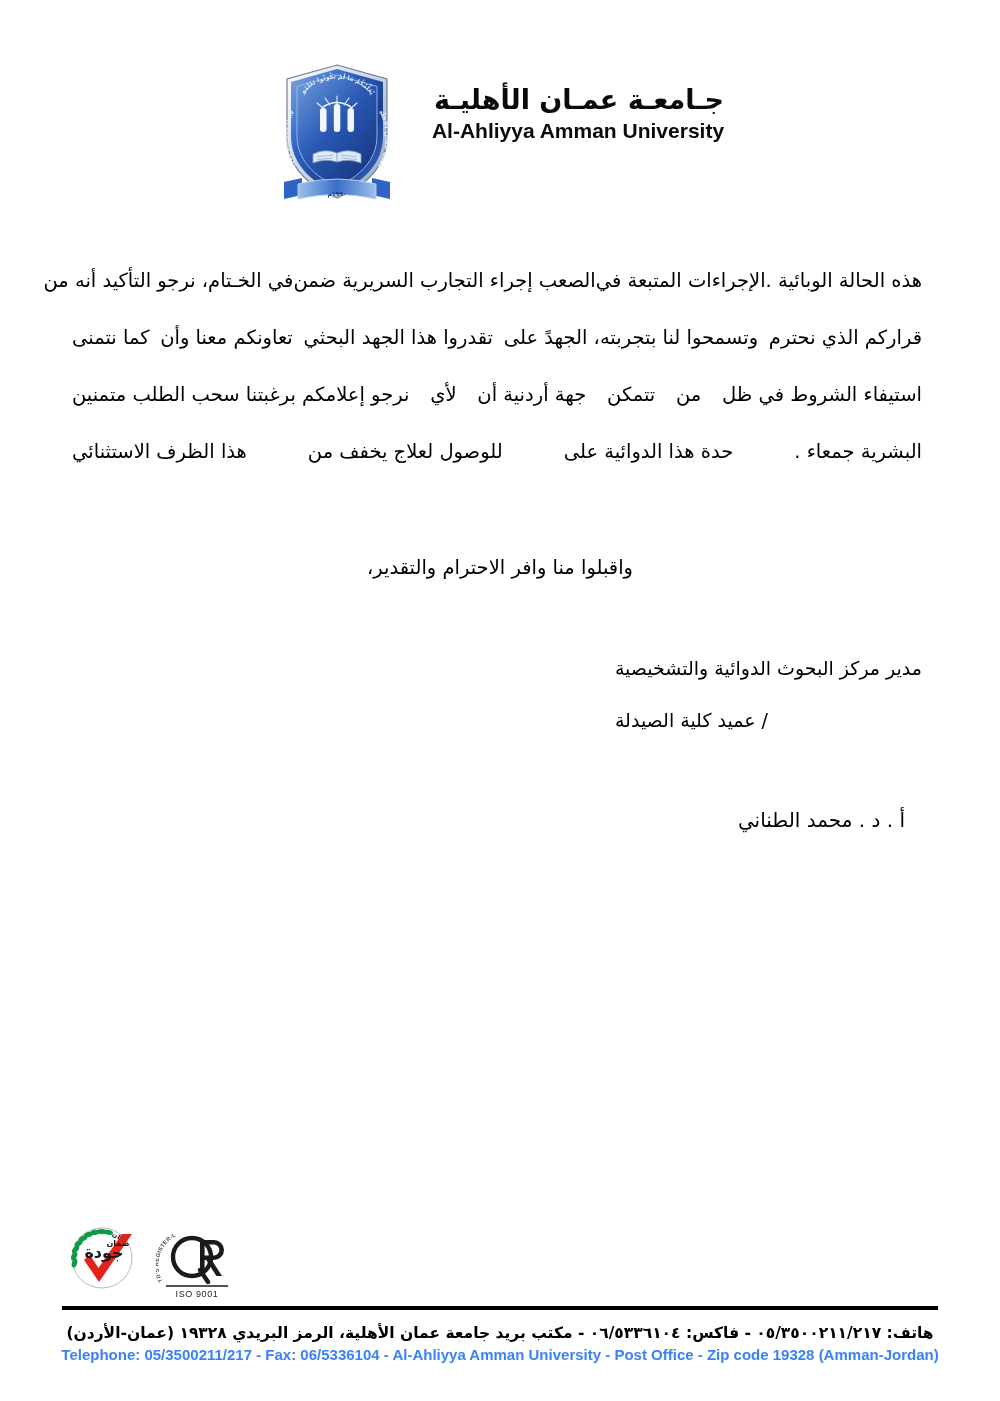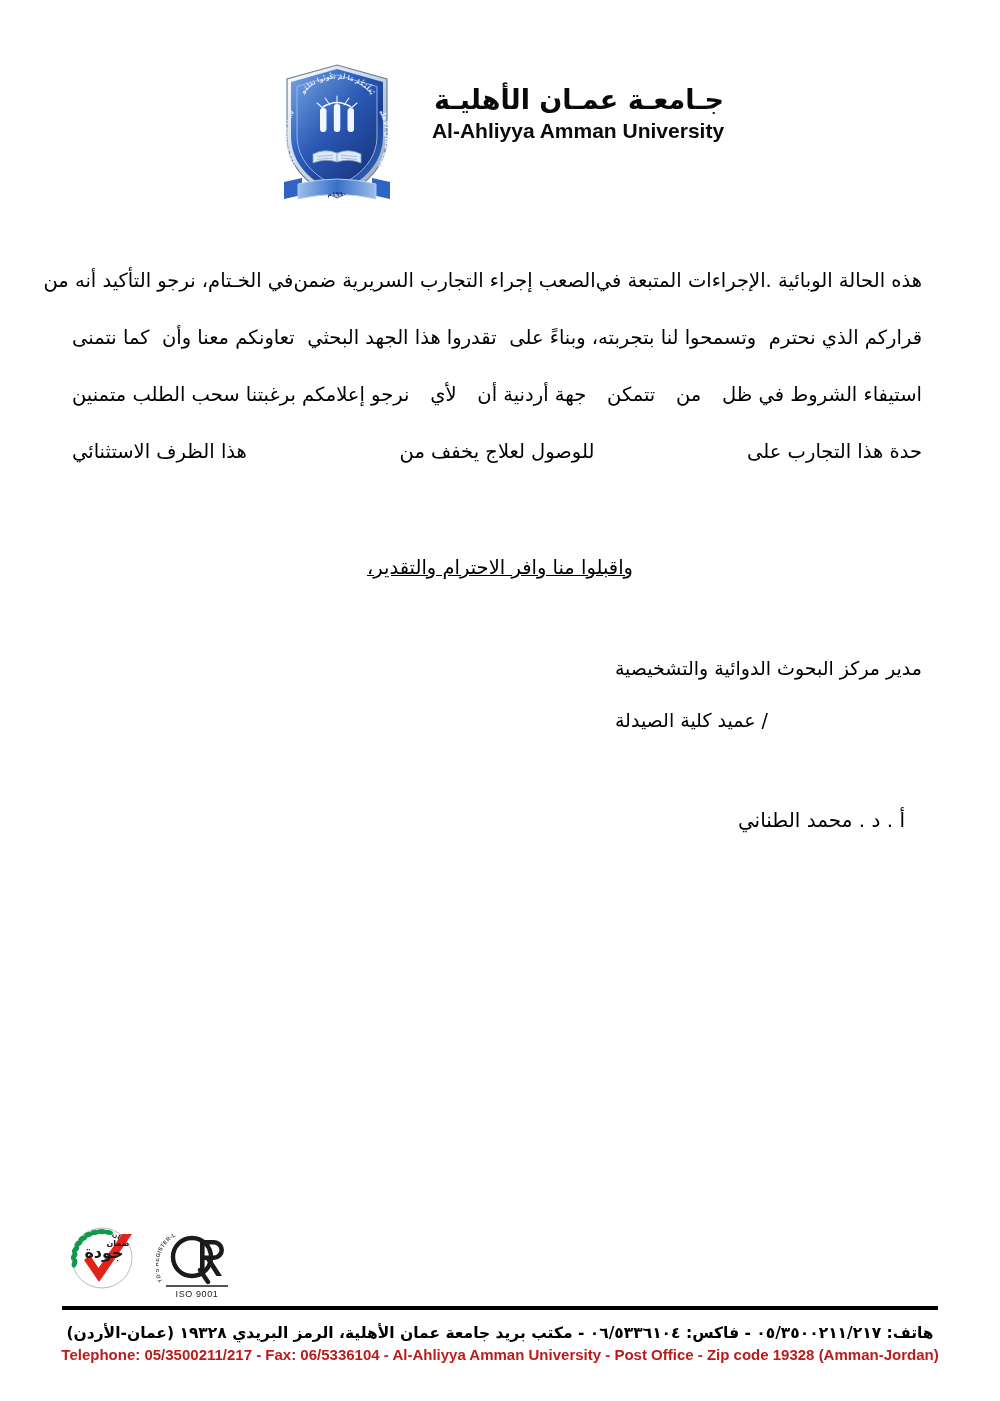--- a/index.html
+++ b/index.html
@@ -97,21 +97,20 @@
   .closing {
     position: absolute;
     top: 556px;
     left: 0;
     width: 1000px;
     text-align: center;
     direction: rtl;
     font-family: "DejaVu Sans", sans-serif;
     font-size: 19.5px;
     color: #000;
-    text-decoration: underline;
   }
 
   
   .signature {
     position: absolute;
     top: 642px;
     right: 78px;
     direction: rtl;
     text-align: left;
   }
@@ -169,21 +168,21 @@
     line-height: 1.45;
     color: #000;
     white-space: nowrap;
   }
   .footer-en {
     direction: ltr;
     font-family: "Liberation Sans", sans-serif;
     font-size: 15px;
     font-weight: 700;
     line-height: 1.45;
-    color: #b91c1c;
+    color: #3b82f6;
     white-space: nowrap;
   }
 </style>
 </head>
 <body>
 
 <div class="page">
 
   <div class="letterhead">
 
@@ -278,35 +277,36 @@
 
   <div class="body-block">
     <div class="para-line">
       <span>هذه الحالة الوبائية .</span>
       <span>الإجراءات المتبعة في</span>
       <span>الصعب إجراء التجارب السريرية ضمن</span>
       <span>في الخـتام، نرجو التأكيد أنه من</span>
     </div>
     <div class="para-line">
       <span>قراركم الذي نحترم</span>
-      <span>وتسمحوا لنا بتجربته، وبناءً على</span>
+      <span>وتسمحوا لنا بتجربته، الجهدً على</span>
       <span>تقدروا هذا الجهد البحثي</span>
       <span>تعاونكم معنا وأن</span>
       <span>كما نتمنى</span>
     </div>
     <div class="para-line">
       <span>استيفاء الشروط في ظل</span>
       <span>من</span>
       <span>تتمكن</span>
       <span>جهة أردنية أن</span>
       <span>لأي</span>
       <span>نرجو إعلامكم برغبتنا سحب الطلب متمنين</span>
     </div>
     <div class="para-line">
-      <span>حدة هذا التجارب على</span>
+      <span>البشرية جمعاء .</span>
+      <span>حدة هذا الدوائية على</span>
       <span>للوصول لعلاج يخفف من</span>
       <span>هذا الظرف الاستثنائي</span>
     </div>
   </div>
 
   <div class="closing">واقبلوا منا وافر الاحترام والتقدير،</div>
 
   <div class="signature">
     <div class="sig-line">مدير مركز البحوث الدوائية والتشخيصية</div>
     <div class="sig-line">/ عميد كلية الصيدلة</div>

